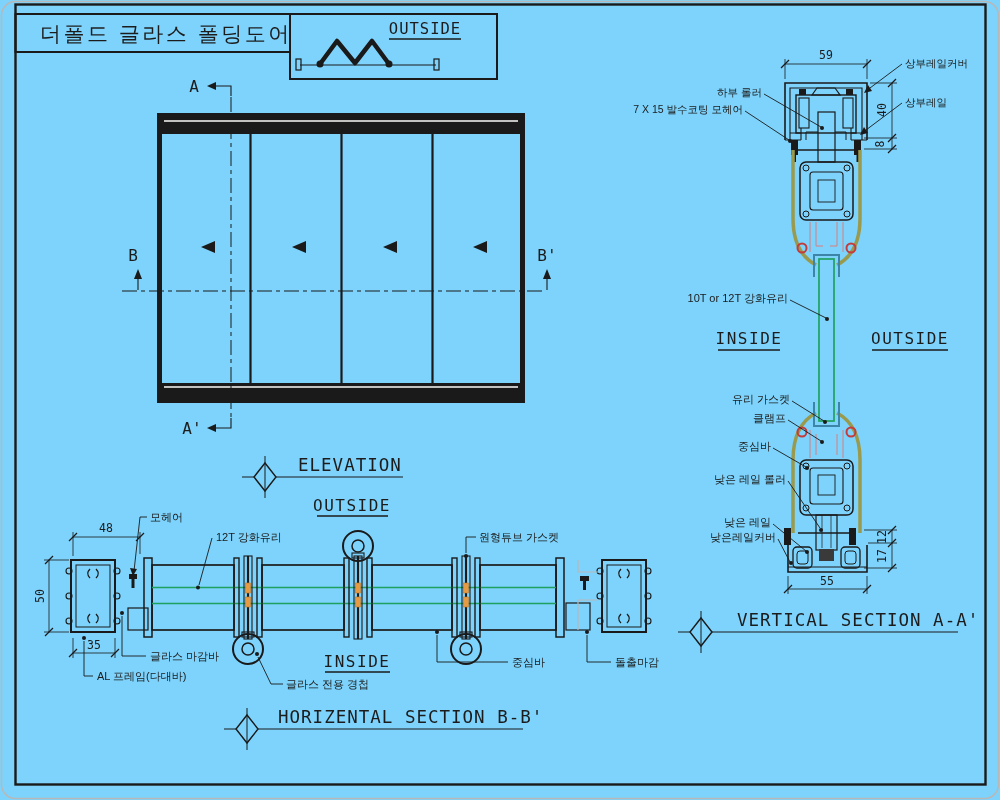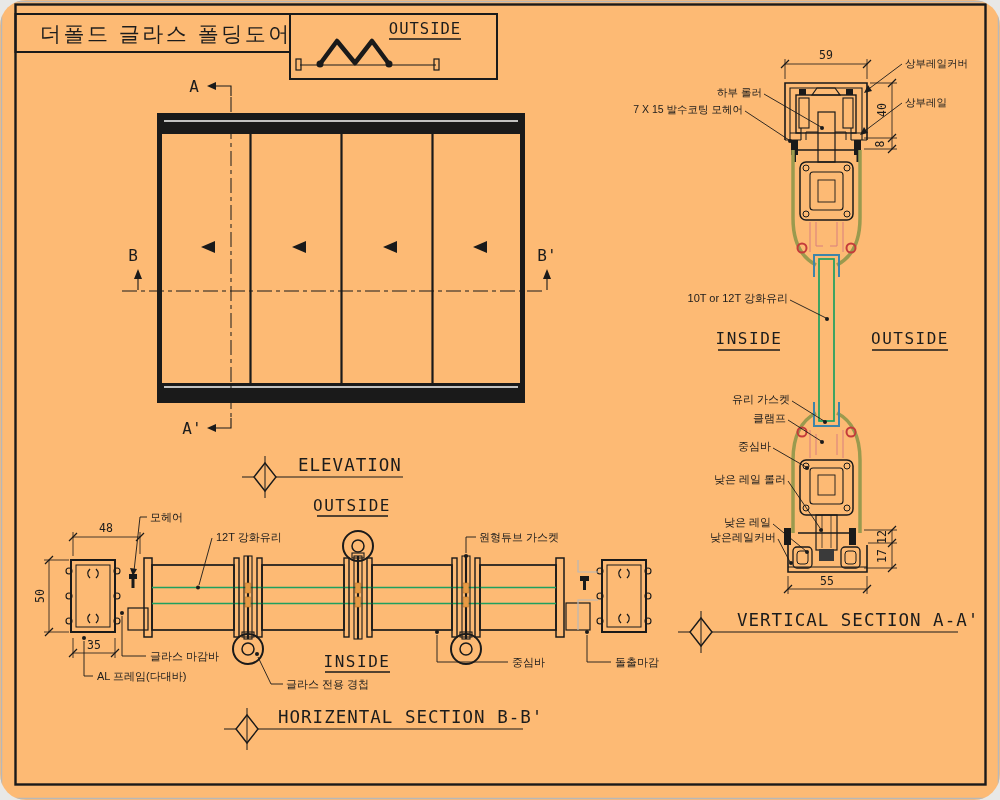--- a/index.html
+++ b/index.html
@@ -1,17 +1,17 @@
 <!DOCTYPE html>
 <html style="--c-line: #1a1a1a; --c-profile_olive: #9a9a4e; --c-glass_green: #1fa05f; --c-clamp_teal: #3d85a8; --c-detail_red: #d97f7f; --c-detail_red_strong: #c43b3b; --c-gasket_orange: #e59a44;"><head>
 <meta charset="utf-8">
 <style>
   html,body{margin:0;padding:0;background:#e8e8e6;}
-  .page{position:relative;width:1000px;height:800px;background:#fdba74;overflow:hidden;
-        font-family:"Liberation Sans",sans-serif;border-radius:26px;}
+  .page{position:relative;width:1000px;height:800px;background:#7dd3fc;overflow:hidden;
+        font-family:"Liberation Sans",sans-serif;}
   svg{position:absolute;left:0;top:0;}
   
   .ln{stroke:var(--c-line,#1a1a1a);fill:none;}
   .fillln{fill:var(--c-line,#1a1a1a);stroke:none;}
   .olive{stroke:var(--c-profile_olive,#9a9a4e);fill:none;}
   .glass{stroke:var(--c-glass_green,#1fa05f);fill:none;}
   .teal{stroke:var(--c-clamp_teal,#3d85a8);fill:none;}
   .red{stroke:var(--c-detail_red,#d97f7f);fill:none;}
   .red2{stroke:var(--c-detail_red_strong,#c43b3b);fill:none;}
   .orange{fill:var(--c-gasket_orange,#e59a44);stroke:#c47a2a;stroke-width:.6;}

